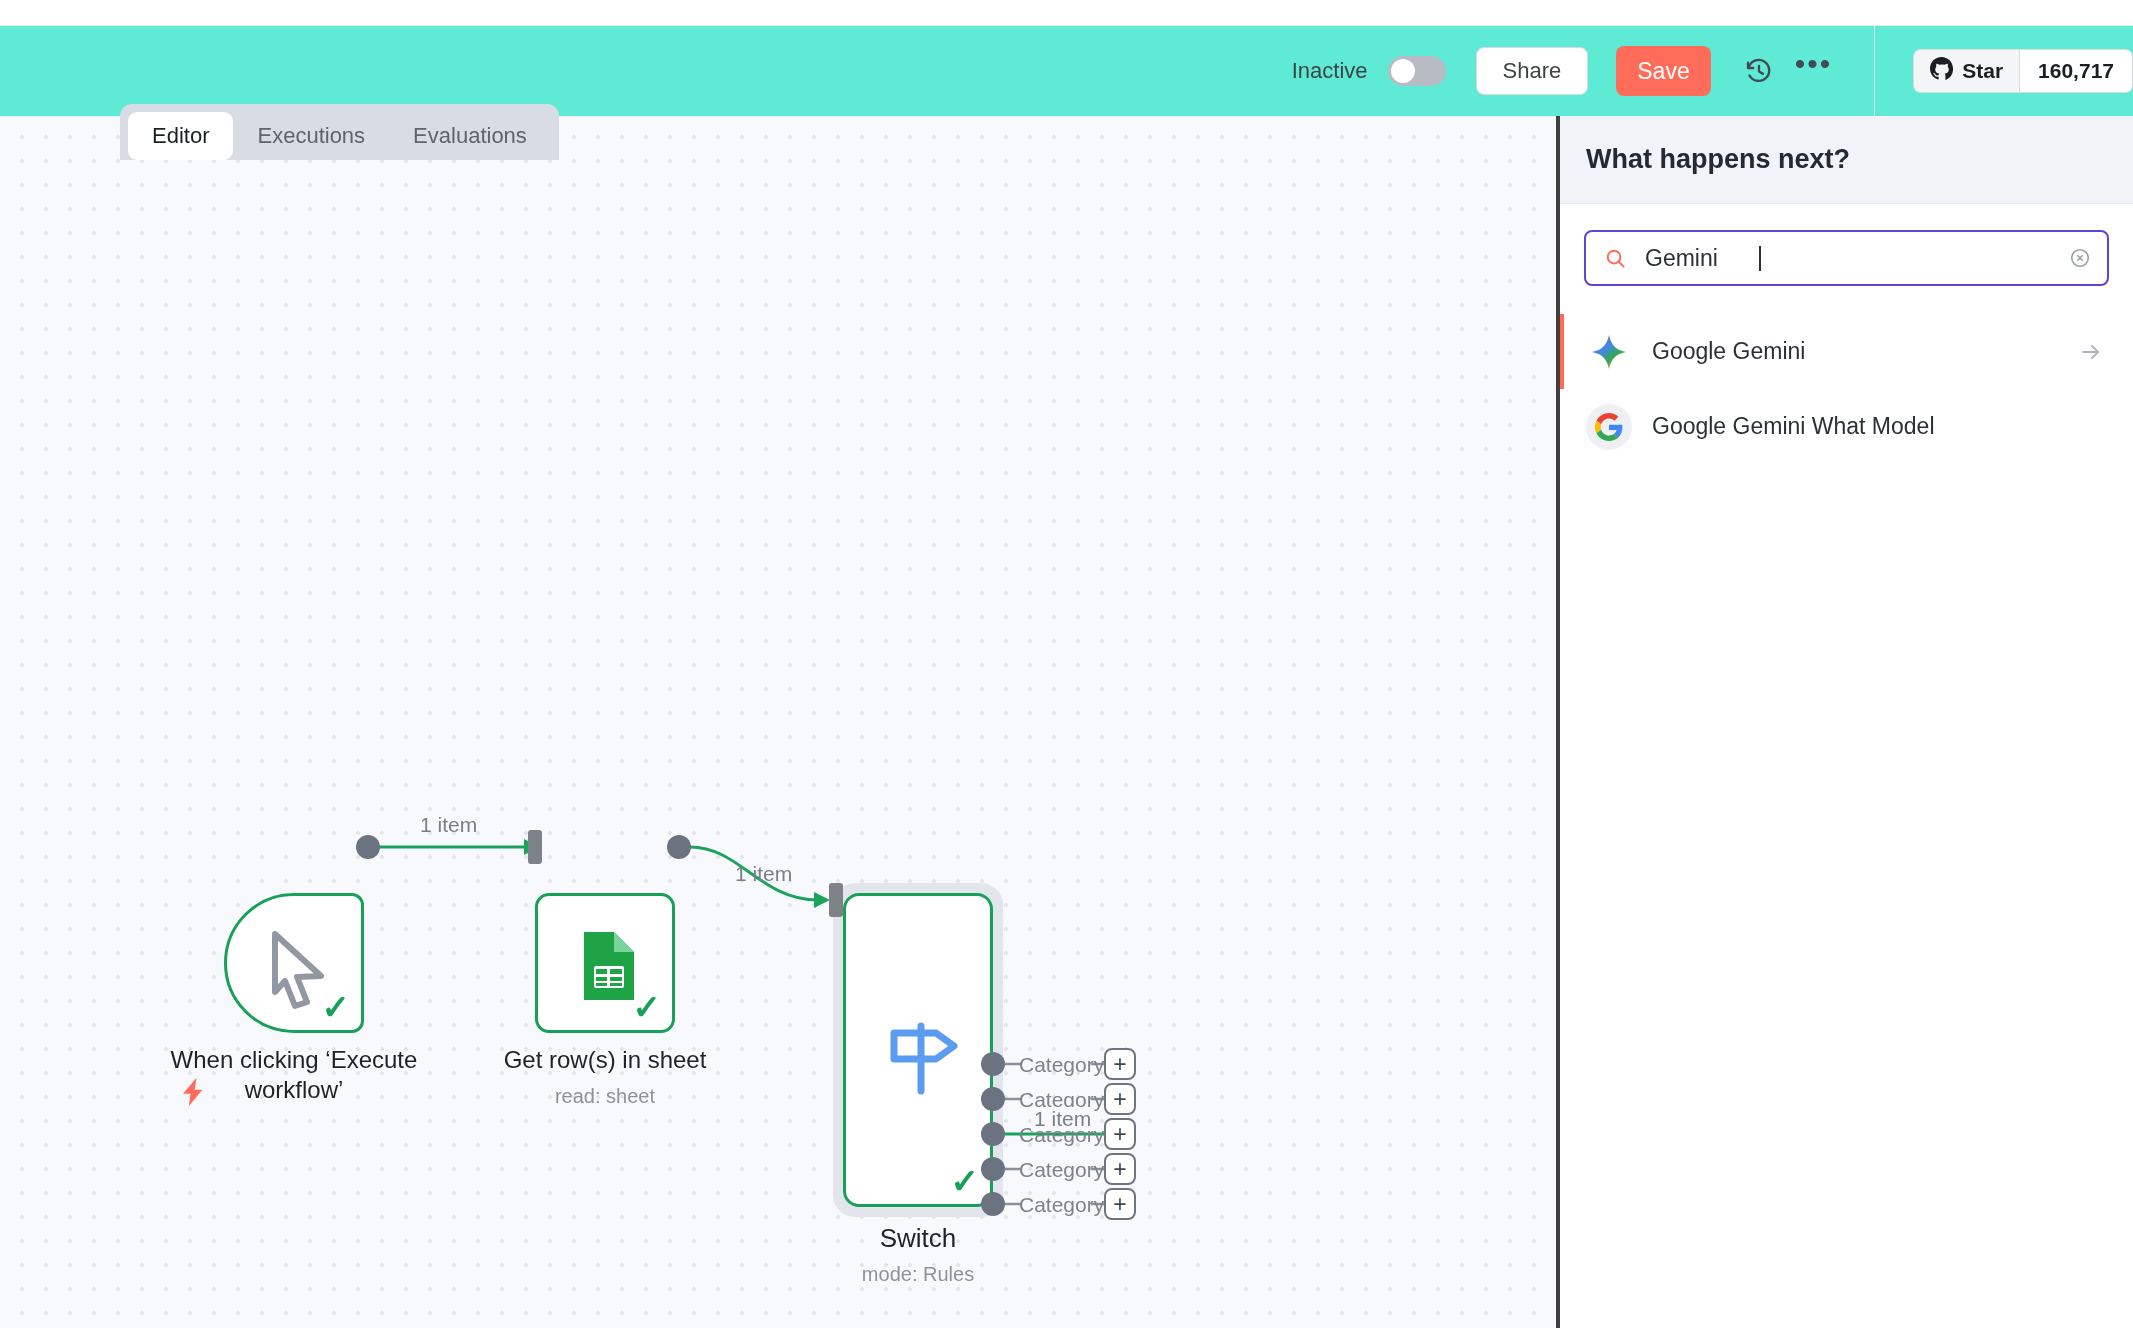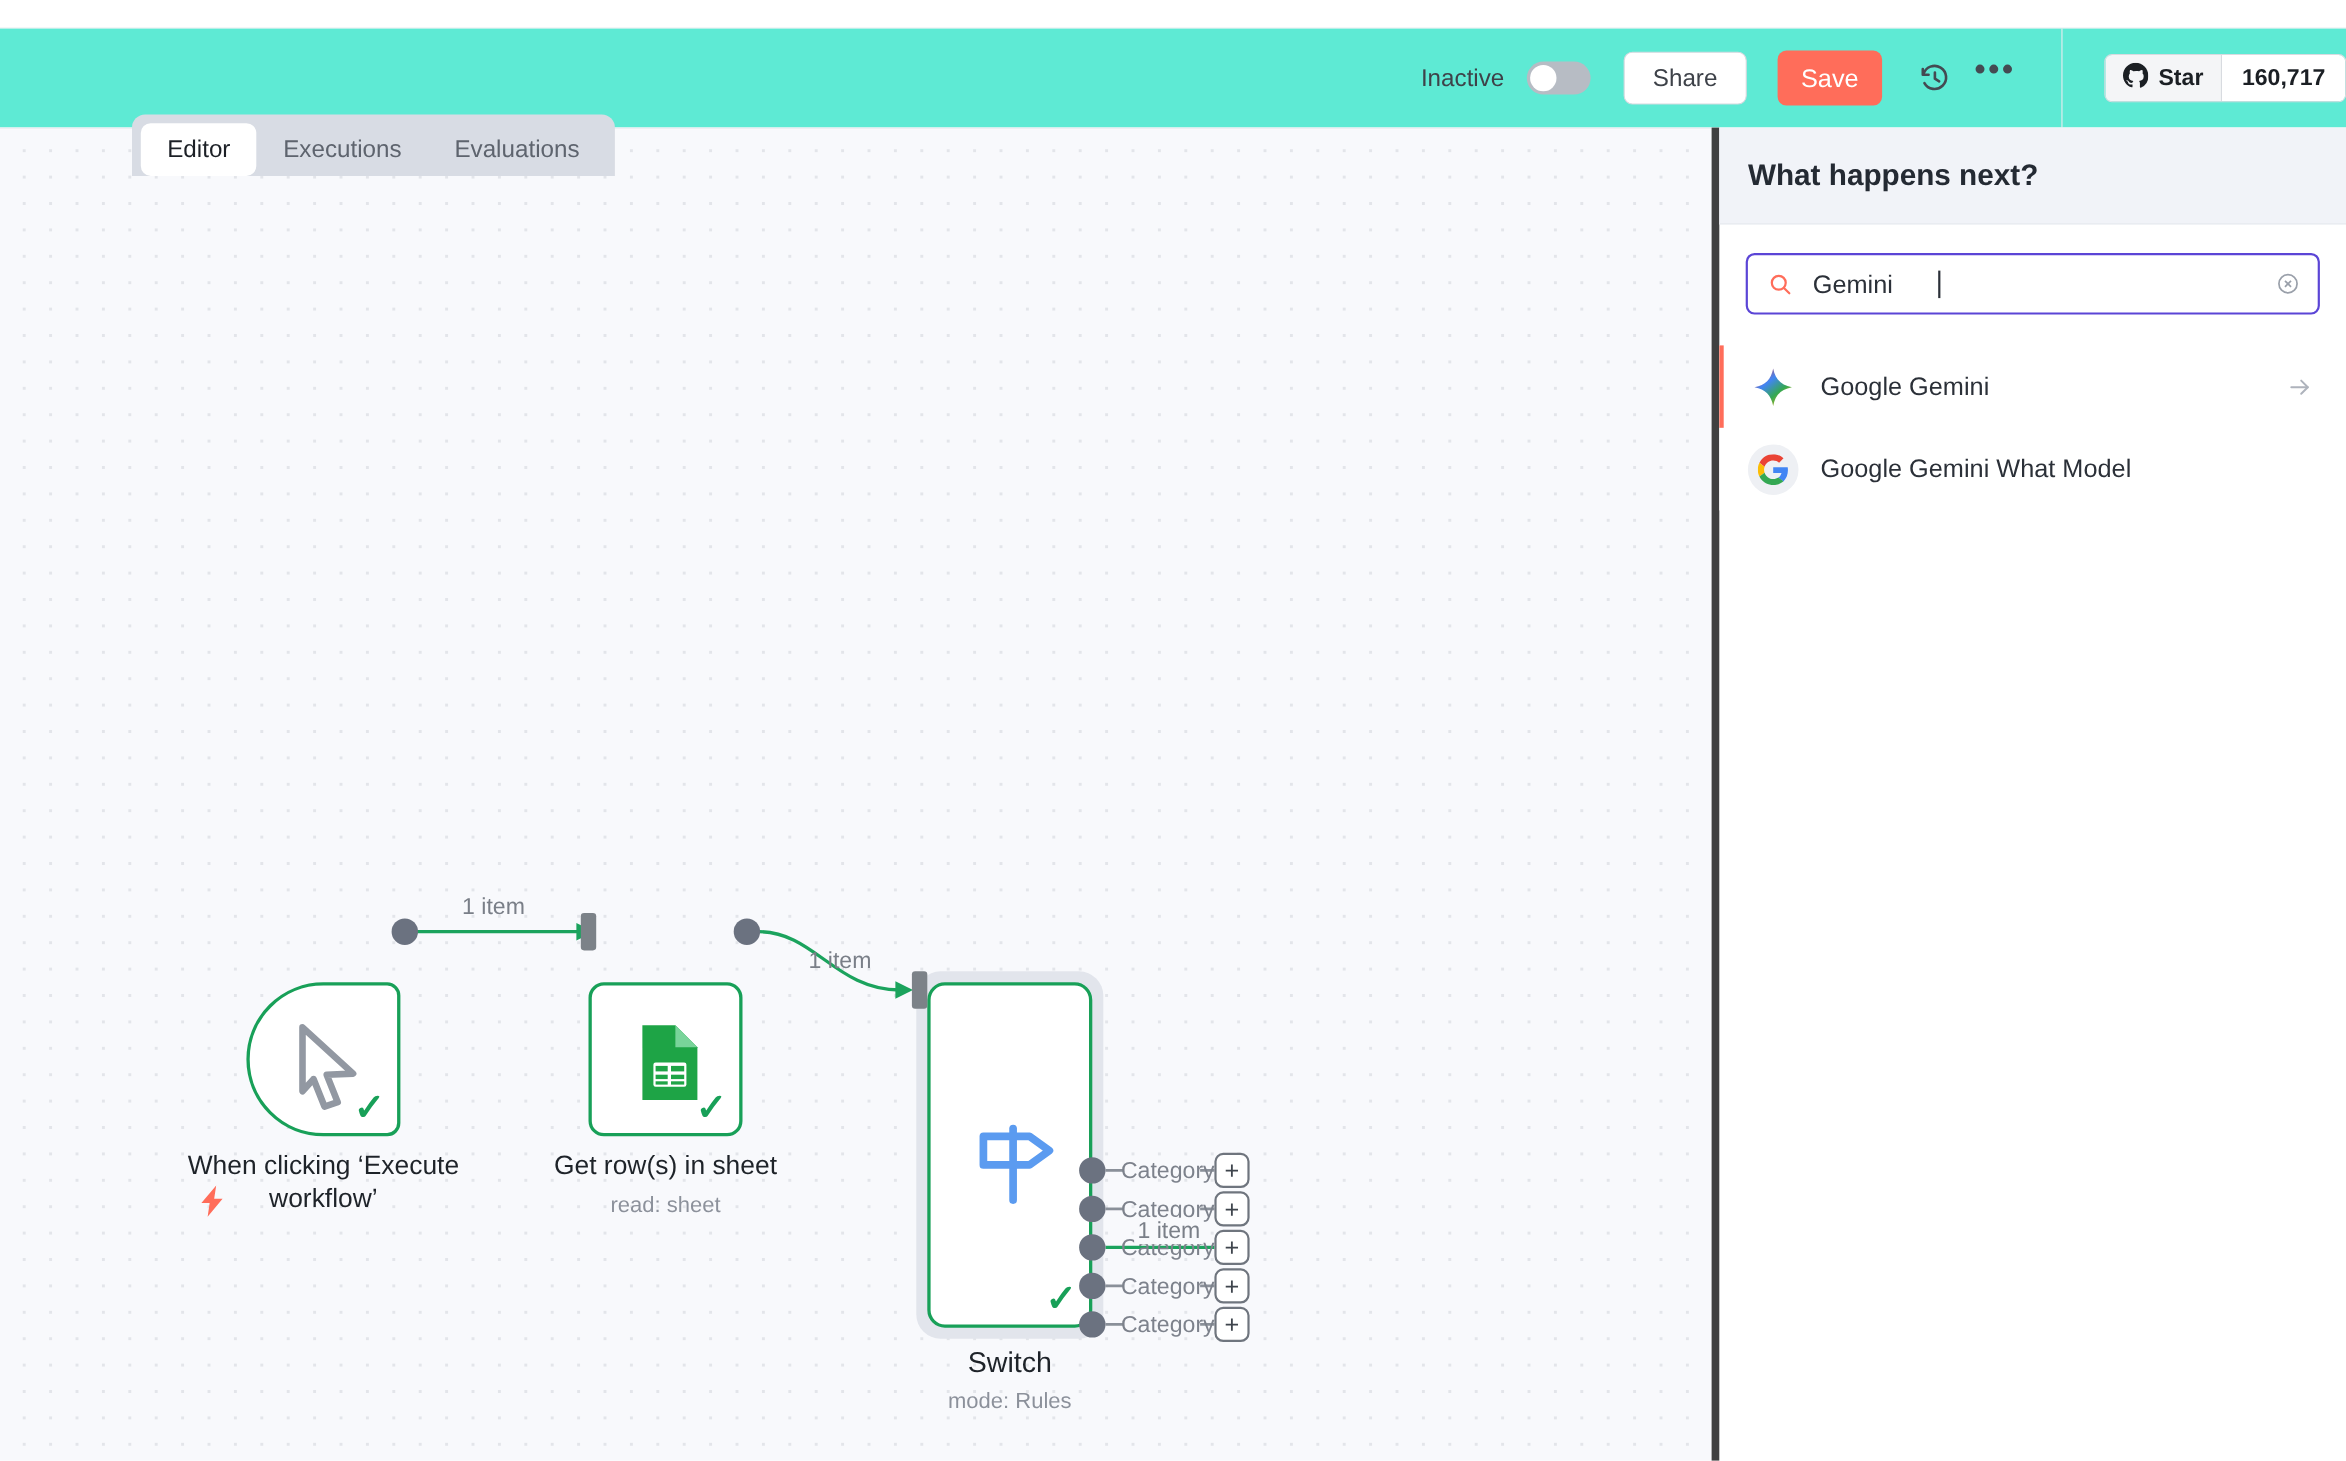--- a/index.html
+++ b/index.html
@@ -141,21 +141,21 @@
   .plus-btn {
     position: absolute; width: 32px; height: 32px; border: 2.5px solid #6f757e;
     border-radius: 8px; background: #ffffff; color: #3f454d; font-size: 23px;
     display: flex; align-items: center; justify-content: center; cursor: pointer;
     line-height: 1;
   }
 
   
   .panel {
     position: absolute; left: 1556px; top: 116px; width: 577px; height: 1212px;
-    background: #ffffff; border-left: 7px solid #404040;
+    background: #ffffff; border-left: 4px solid #404040;
   }
   .panel-header {
     height: 88px; background: #f1f3f8; display: flex; align-items: center;
     padding: 0 0 0 26px; border-bottom: 1px solid #e6e8ee;
   }
   .panel-title { font-size: 27px; font-weight: bold; color: #242a33; }
   .search-wrap { padding: 26px 24px 0 24px; }
   .search-box {
     height: 56px; border: 2px solid #5b45d6; border-radius: 8px; background: #fff;
     display: flex; align-items: center; padding: 0 16px 0 18px; gap: 18px;

